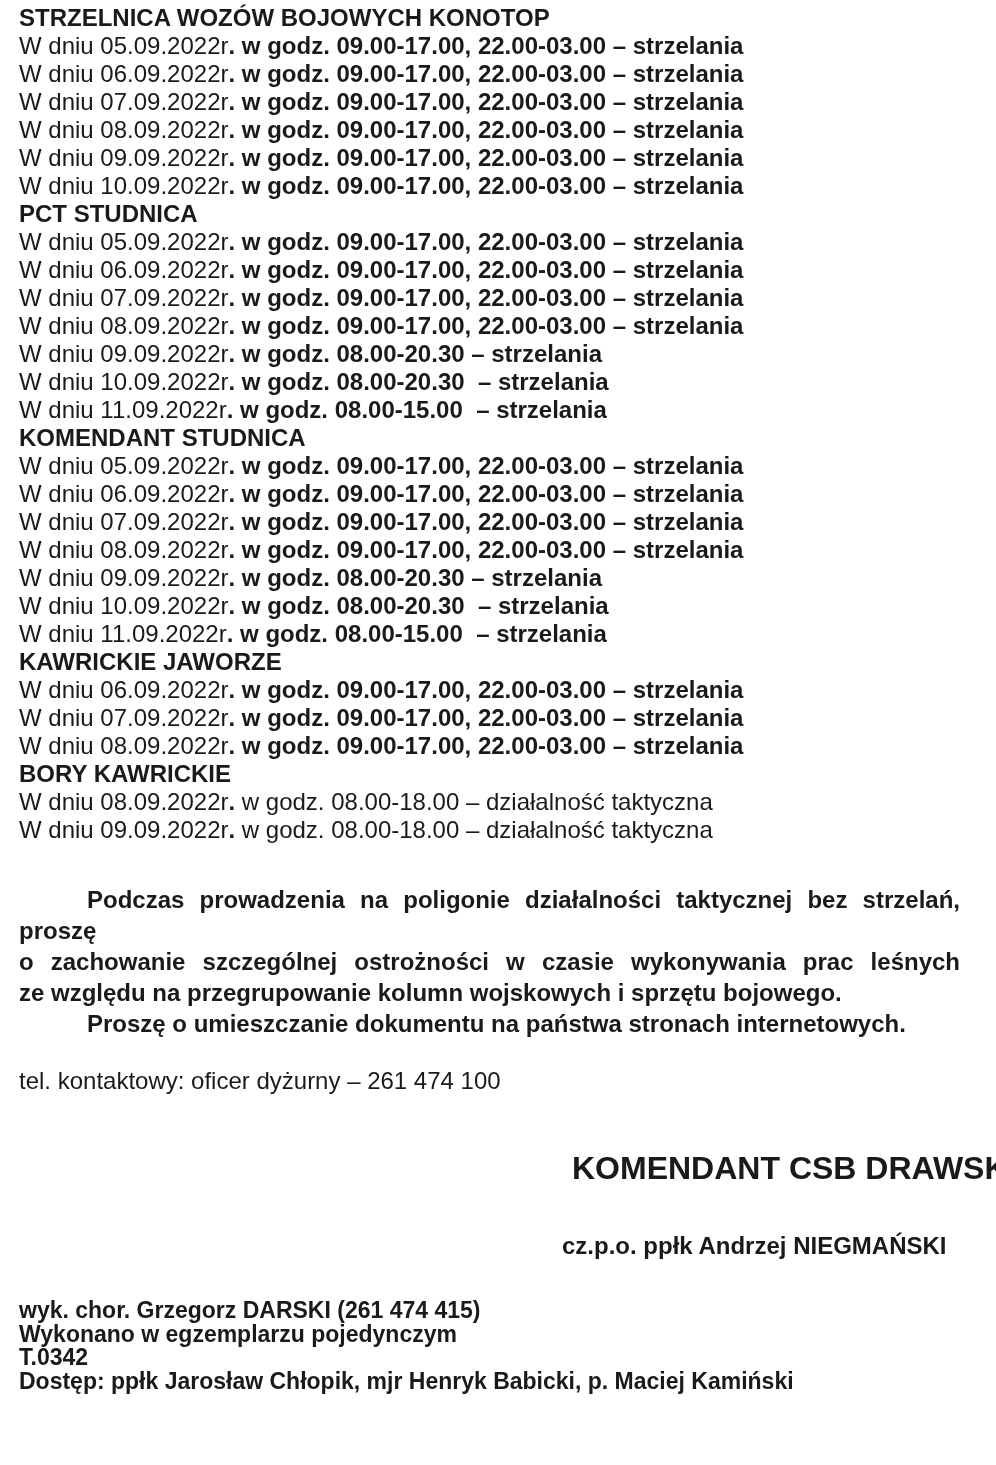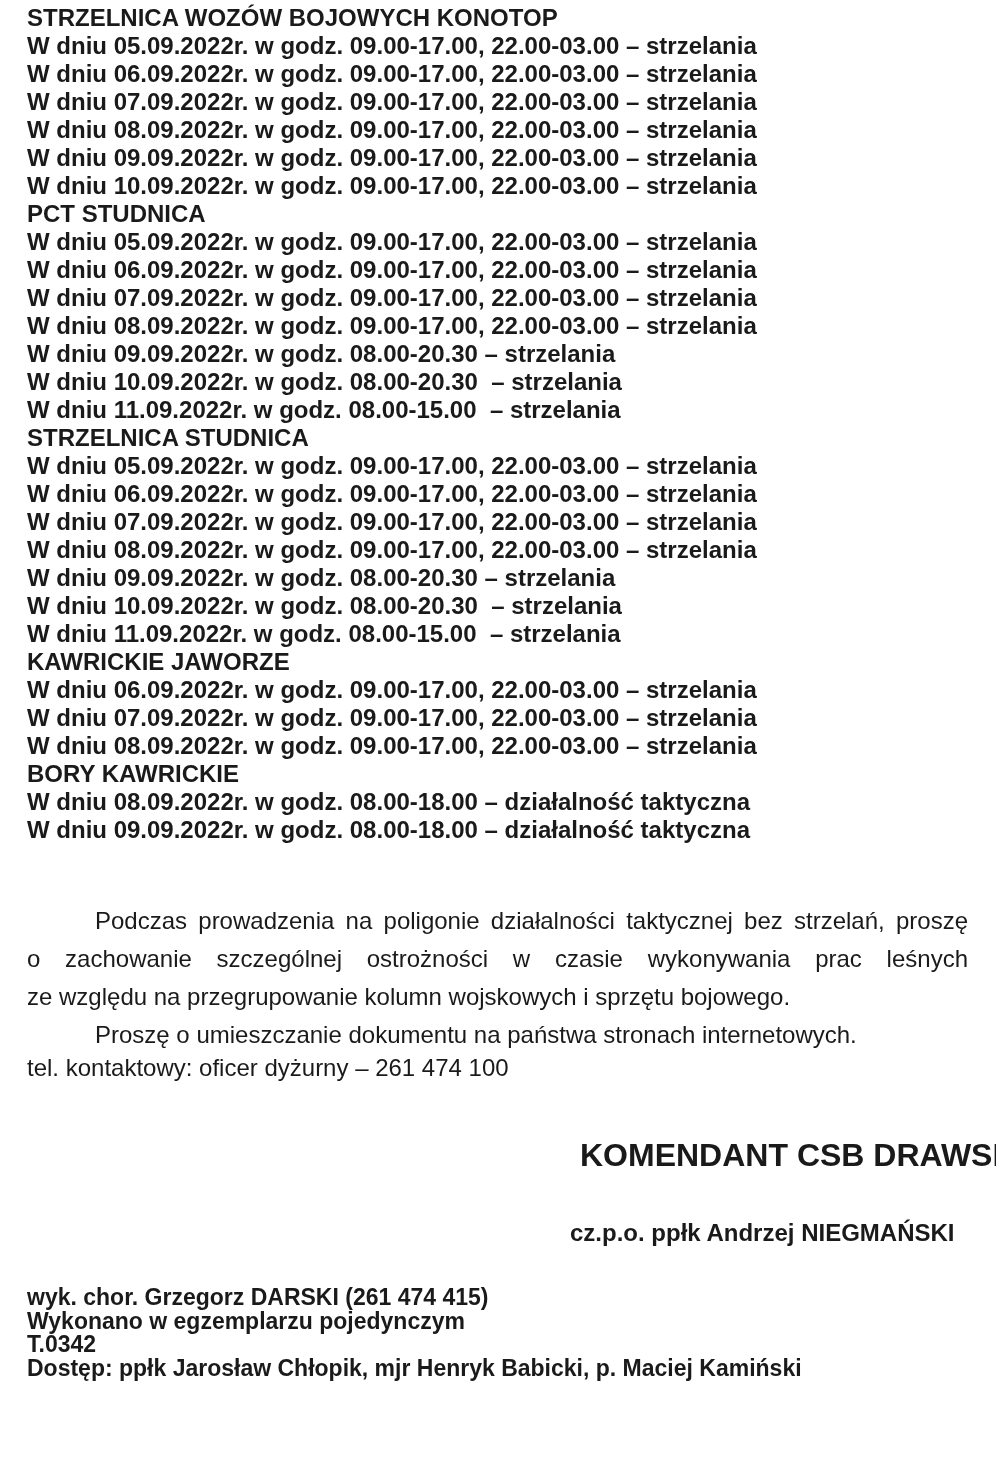--- a/index.html
+++ b/index.html
@@ -8,53 +8,54 @@
     background: #ffffff;
   }
   .page {
     position: relative;
     width: 996px;
     height: 1465px;
     background: #ffffff;
     color: #1a1a1a;
     font-family: "Liberation Sans", sans-serif;
     box-sizing: border-box;
-    padding: 4px 28px 0 27px;
+    padding: 4px 28px 0 19px;
     overflow: hidden;
   }
   
   .schedule {
     font-size: 24px;
     line-height: 28px;
   }
   .sec-title {
     font-weight: bold;
     white-space: pre;
   }
   .sched-line { white-space: pre; }
-  .sched-line .r { font-weight: bold; white-space: pre; }
+  .sched-line .r { font-weight: normal; white-space: pre; }
   .sched-line .b { font-weight: bold;   white-space: pre; }
 
   
   .notice {
-    margin-top: 58px;
+    margin-top: 40px;
     font-size: 24px;
-    line-height: 38px;
-    font-weight: normal;
+    line-height: 31px;
+    font-weight: bold;
     width: 941px;
   }
   .notice-line { }
   .notice-line.fjust {
     text-align: justify;
     text-align-last: justify;
   }
   .notice-line.indent { text-indent: 68px; }
 
   
   .contact {
+    margin-top: 28px;
     font-size: 24px;
     line-height: 28px;
     font-weight: normal;
   }
 
   
   .sig-title {
     margin-top: 59px;
     margin-left: 553px;
     font-size: 32px;
@@ -94,21 +95,21 @@
       <div class="sched-line"><span class="r">W dniu 09.09.2022r</span><span class="b">. w godz. 09.00-17.00, 22.00-03.00 – strzelania</span><span class="r"></span></div>
       <div class="sched-line"><span class="r">W dniu 10.09.2022r</span><span class="b">. w godz. 09.00-17.00, 22.00-03.00 – strzelania</span><span class="r"></span></div>
       <div class="sec-title">PCT STUDNICA</div>
       <div class="sched-line"><span class="r">W dniu 05.09.2022r</span><span class="b">. w godz. 09.00-17.00, 22.00-03.00 – strzelania</span><span class="r"></span></div>
       <div class="sched-line"><span class="r">W dniu 06.09.2022r</span><span class="b">. w godz. 09.00-17.00, 22.00-03.00 – strzelania</span><span class="r"></span></div>
       <div class="sched-line"><span class="r">W dniu 07.09.2022r</span><span class="b">. w godz. 09.00-17.00, 22.00-03.00 – strzelania</span><span class="r"></span></div>
       <div class="sched-line"><span class="r">W dniu 08.09.2022r</span><span class="b">. w godz. 09.00-17.00, 22.00-03.00 – strzelania</span><span class="r"></span></div>
       <div class="sched-line"><span class="r">W dniu 09.09.2022r</span><span class="b">. w godz. 08.00-20.30 – strzelania</span><span class="r"></span></div>
       <div class="sched-line"><span class="r">W dniu 10.09.2022r</span><span class="b">. w godz. 08.00-20.30  – strzelania</span><span class="r"></span></div>
       <div class="sched-line"><span class="r">W dniu 11.09.2022r</span><span class="b">. w godz. 08.00-15.00  – strzelania</span><span class="r"></span></div>
-      <div class="sec-title">STRZELNICA STUDNICA</div>
+      <div class="sec-title">KOMENDANT STUDNICA</div>
       <div class="sched-line"><span class="r">W dniu 05.09.2022r</span><span class="b">. w godz. 09.00-17.00, 22.00-03.00 – strzelania</span><span class="r"></span></div>
       <div class="sched-line"><span class="r">W dniu 06.09.2022r</span><span class="b">. w godz. 09.00-17.00, 22.00-03.00 – strzelania</span><span class="r"></span></div>
       <div class="sched-line"><span class="r">W dniu 07.09.2022r</span><span class="b">. w godz. 09.00-17.00, 22.00-03.00 – strzelania</span><span class="r"></span></div>
       <div class="sched-line"><span class="r">W dniu 08.09.2022r</span><span class="b">. w godz. 09.00-17.00, 22.00-03.00 – strzelania</span><span class="r"></span></div>
       <div class="sched-line"><span class="r">W dniu 09.09.2022r</span><span class="b">. w godz. 08.00-20.30 – strzelania</span><span class="r"></span></div>
       <div class="sched-line"><span class="r">W dniu 10.09.2022r</span><span class="b">. w godz. 08.00-20.30  – strzelania</span><span class="r"></span></div>
       <div class="sched-line"><span class="r">W dniu 11.09.2022r</span><span class="b">. w godz. 08.00-15.00  – strzelania</span><span class="r"></span></div>
       <div class="sec-title">KAWRICKIE JAWORZE</div>
       <div class="sched-line"><span class="r">W dniu 06.09.2022r</span><span class="b">. w godz. 09.00-17.00, 22.00-03.00 – strzelania</span><span class="r"></span></div>
       <div class="sched-line"><span class="r">W dniu 07.09.2022r</span><span class="b">. w godz. 09.00-17.00, 22.00-03.00 – strzelania</span><span class="r"></span></div>

